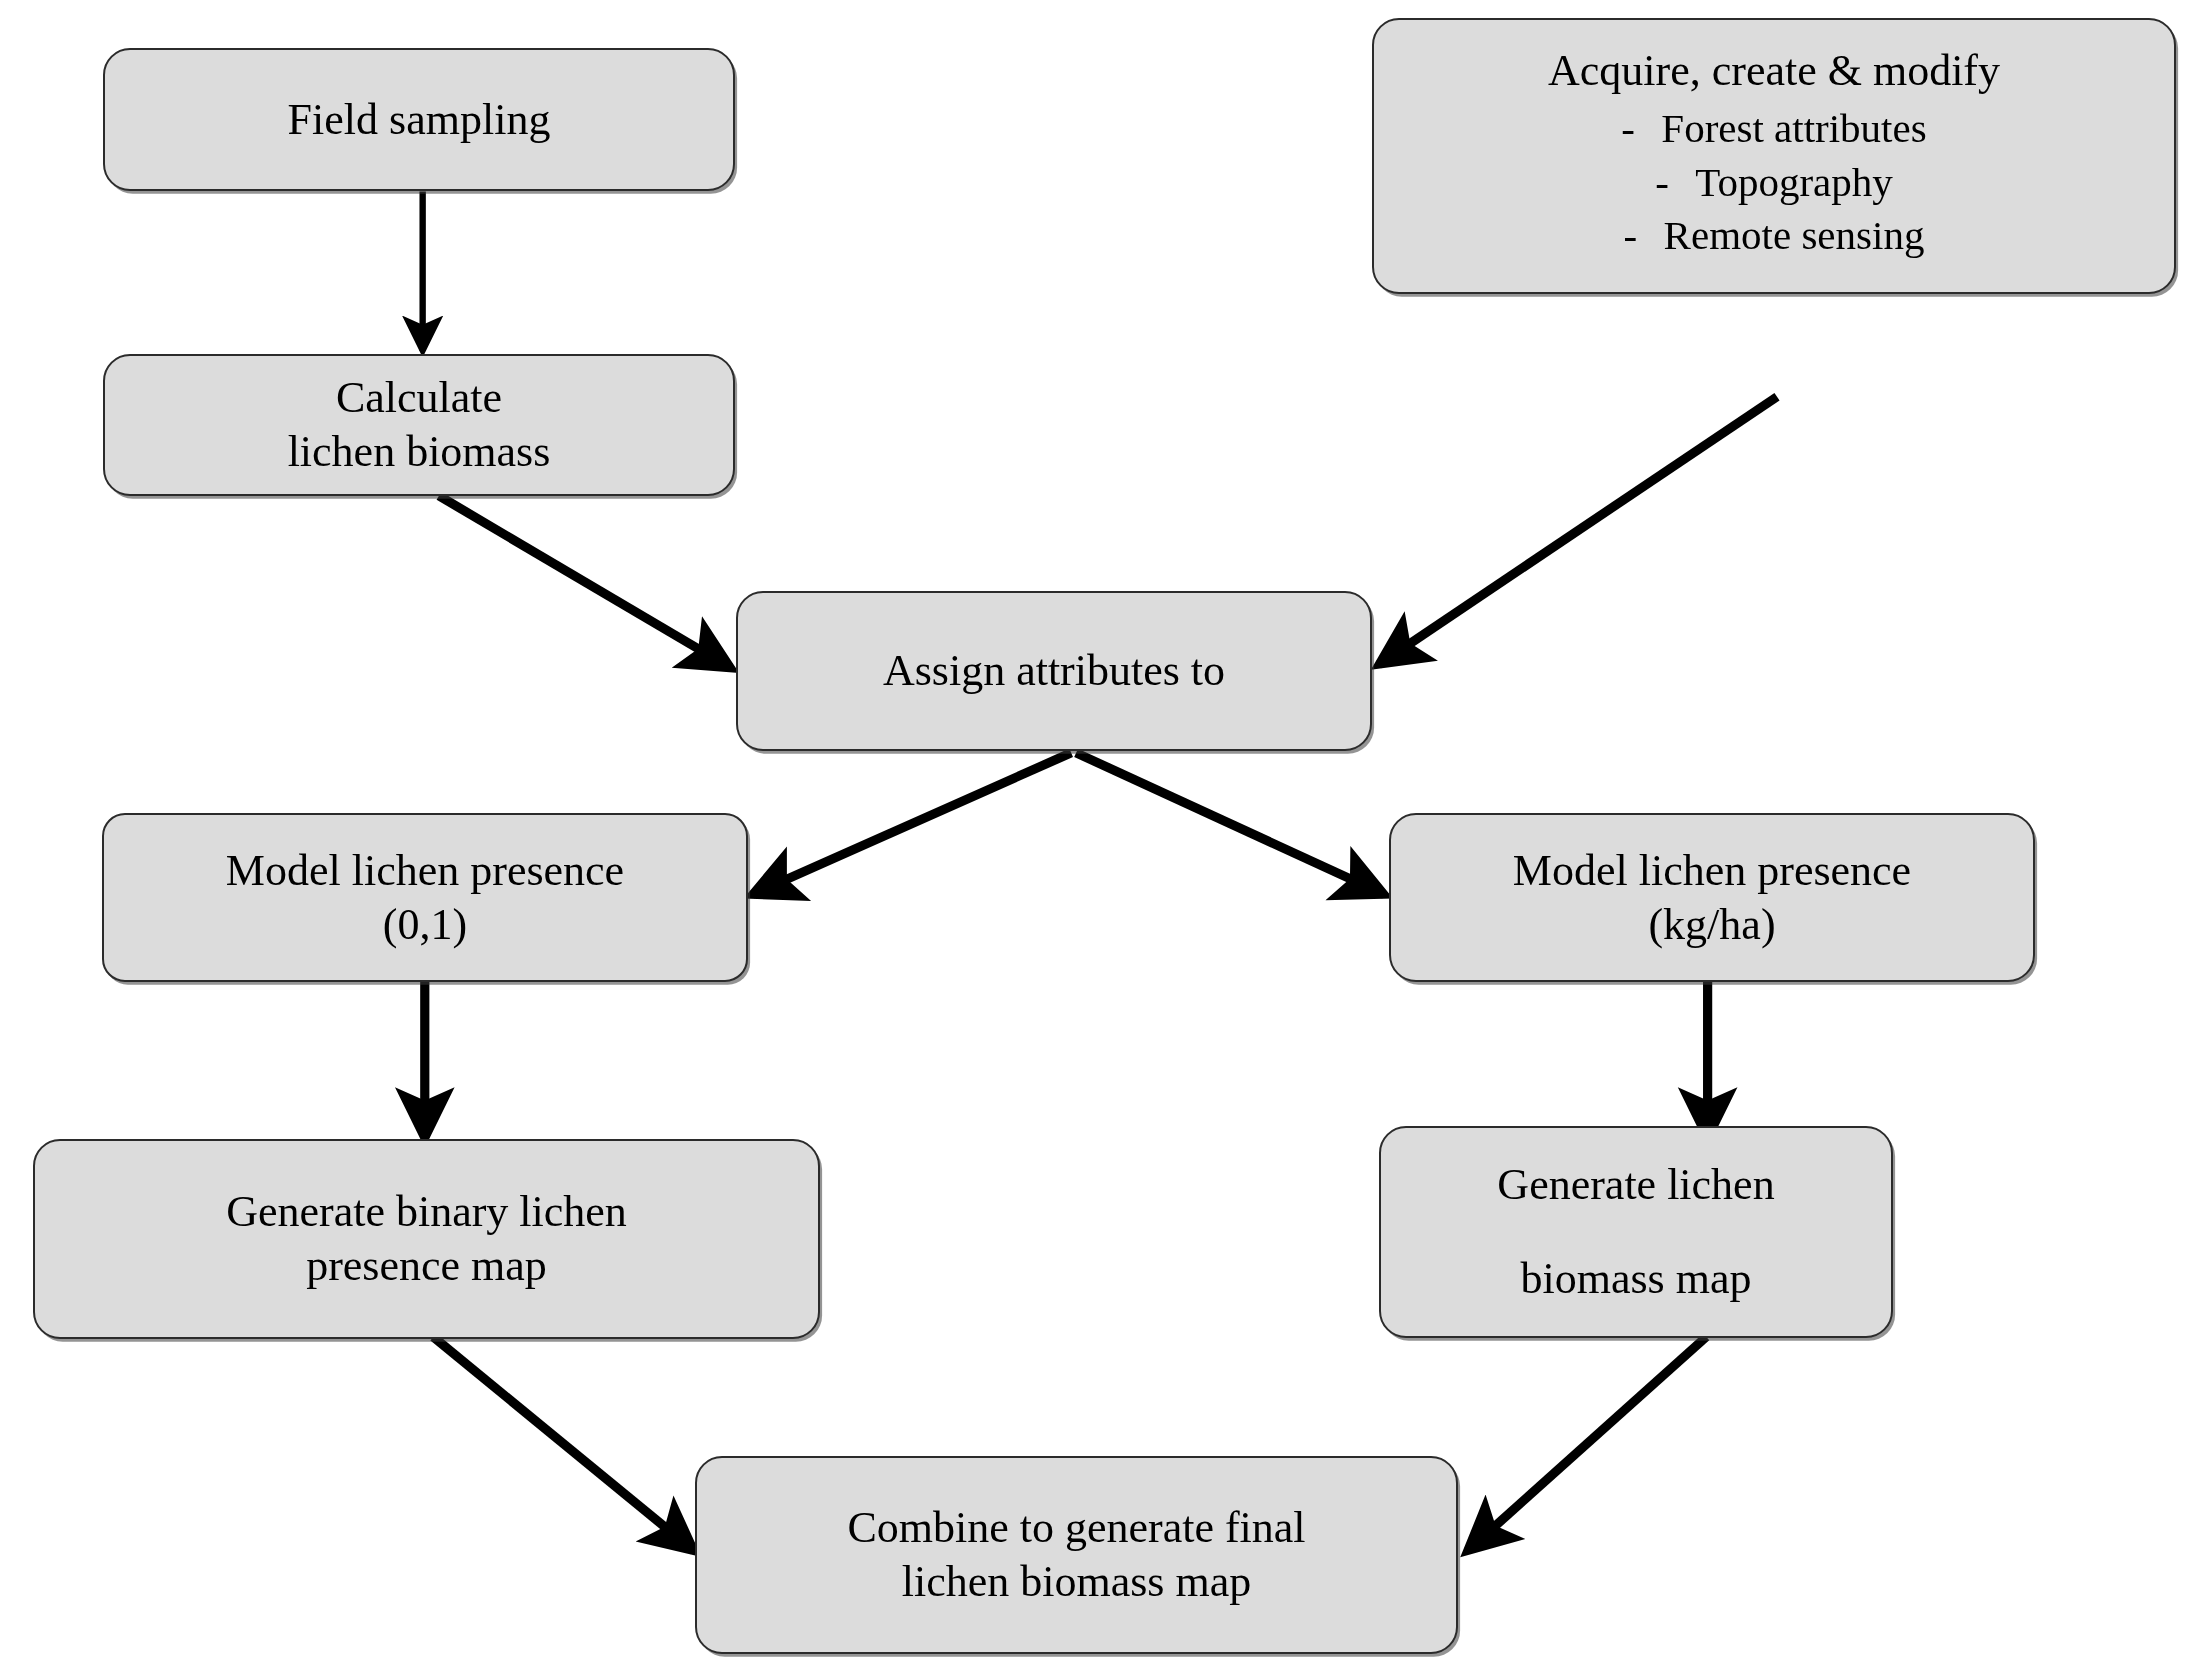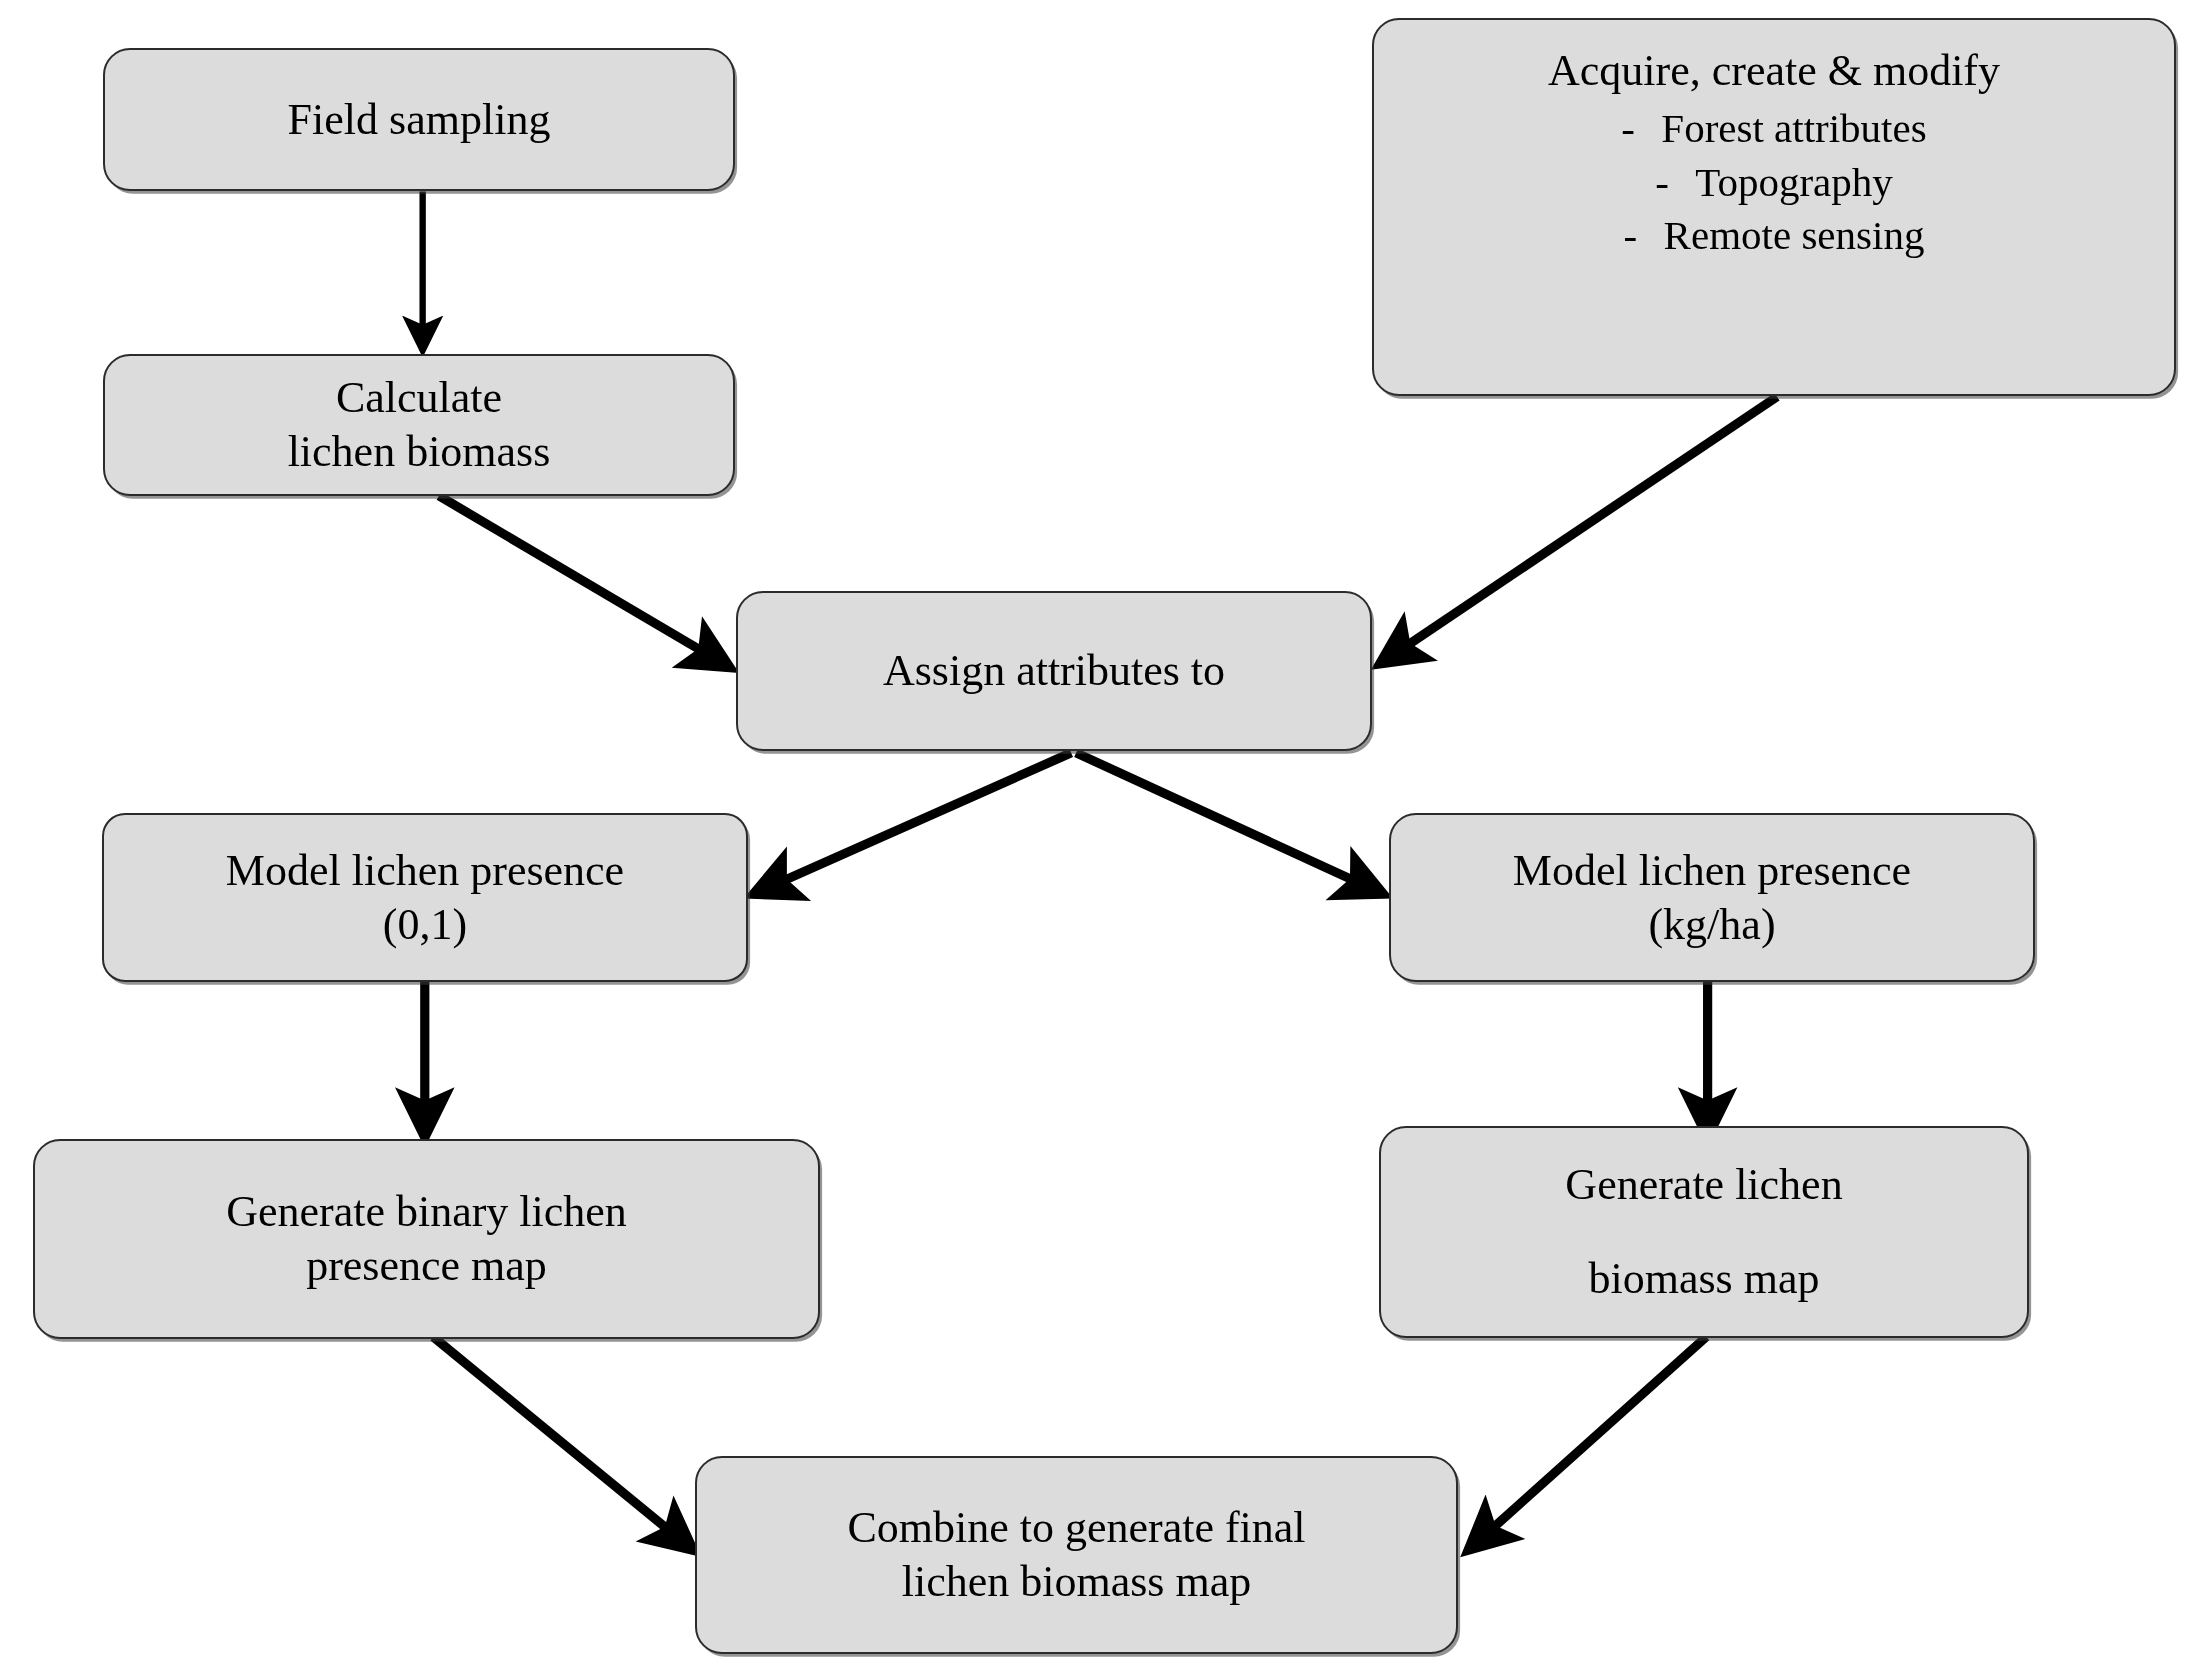--- a/index.html
+++ b/index.html
@@ -129,21 +129,21 @@
 
   <div class="node" style="left:103px; top:48px; width:632px; height:143px;">
     <span class="line">Field sampling</span>
   </div>
 
   <div class="node" style="left:103px; top:354px; width:632px; height:142px;">
     <span class="line">Calculate</span>
     <span class="line">lichen biomass</span>
   </div>
 
-  <div class="node with-list" style="left:1372px; top:18.4px; width:804px; height:378px;">
+  <div class="node with-list" style="left:1372px; top:18.4px; width:804px; height:276px;">
     <span class="line">Acquire, create &amp; modify</span>
     <ul class="bullets">
       <li>
         <span class="dash">-</span>
         <span class="btext">Forest attributes</span>
       </li>
       <li>
         <span class="dash">-</span>
         <span class="btext">Topography</span>
       </li>
@@ -166,21 +166,21 @@
   <div class="node" style="left:1389px; top:813px; width:646px; height:169px;">
     <span class="line">Model lichen presence</span>
     <span class="line">(kg/ha)</span>
   </div>
 
   <div class="node" style="left:33px; top:1139px; width:787px; height:200px;">
     <span class="line">Generate binary lichen</span>
     <span class="line">presence map</span>
   </div>
 
-  <div class="node" style="left:1379px; top:1126px; width:650px; height:212px;gap:40px;">
+  <div class="node" style="left:1379px; top:1126px; width:514px; height:212px;gap:40px;">
     <span class="line">Generate lichen</span>
     <span class="line">biomass map</span>
   </div>
 
   <div class="node" style="left:695px; top:1456px; width:763px; height:198px;">
     <span class="line">Combine to generate final</span>
     <span class="line">lichen biomass map</span>
   </div>
 
 </div>

